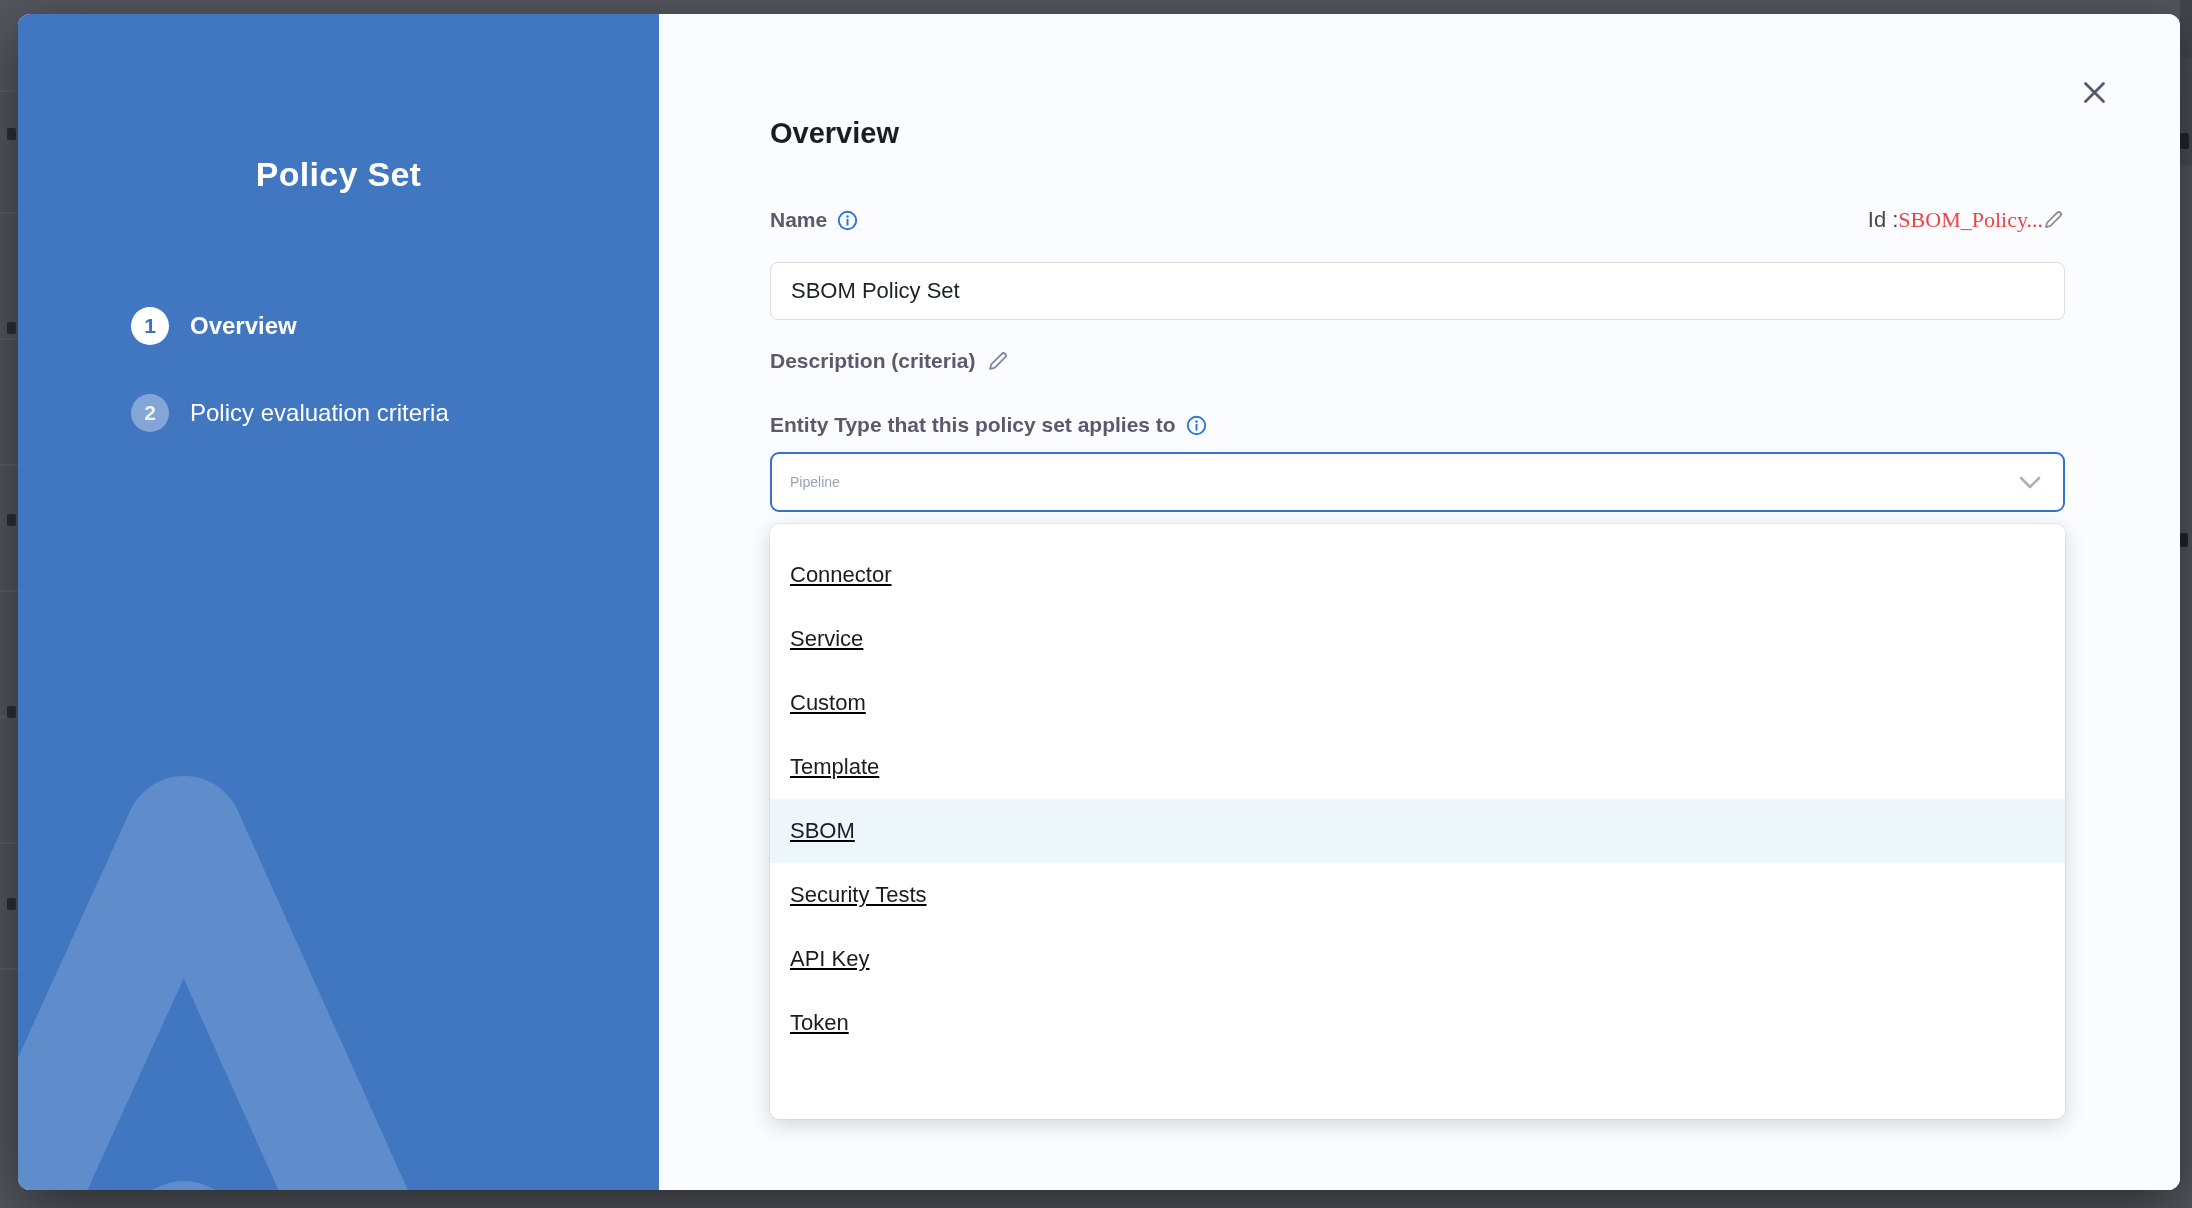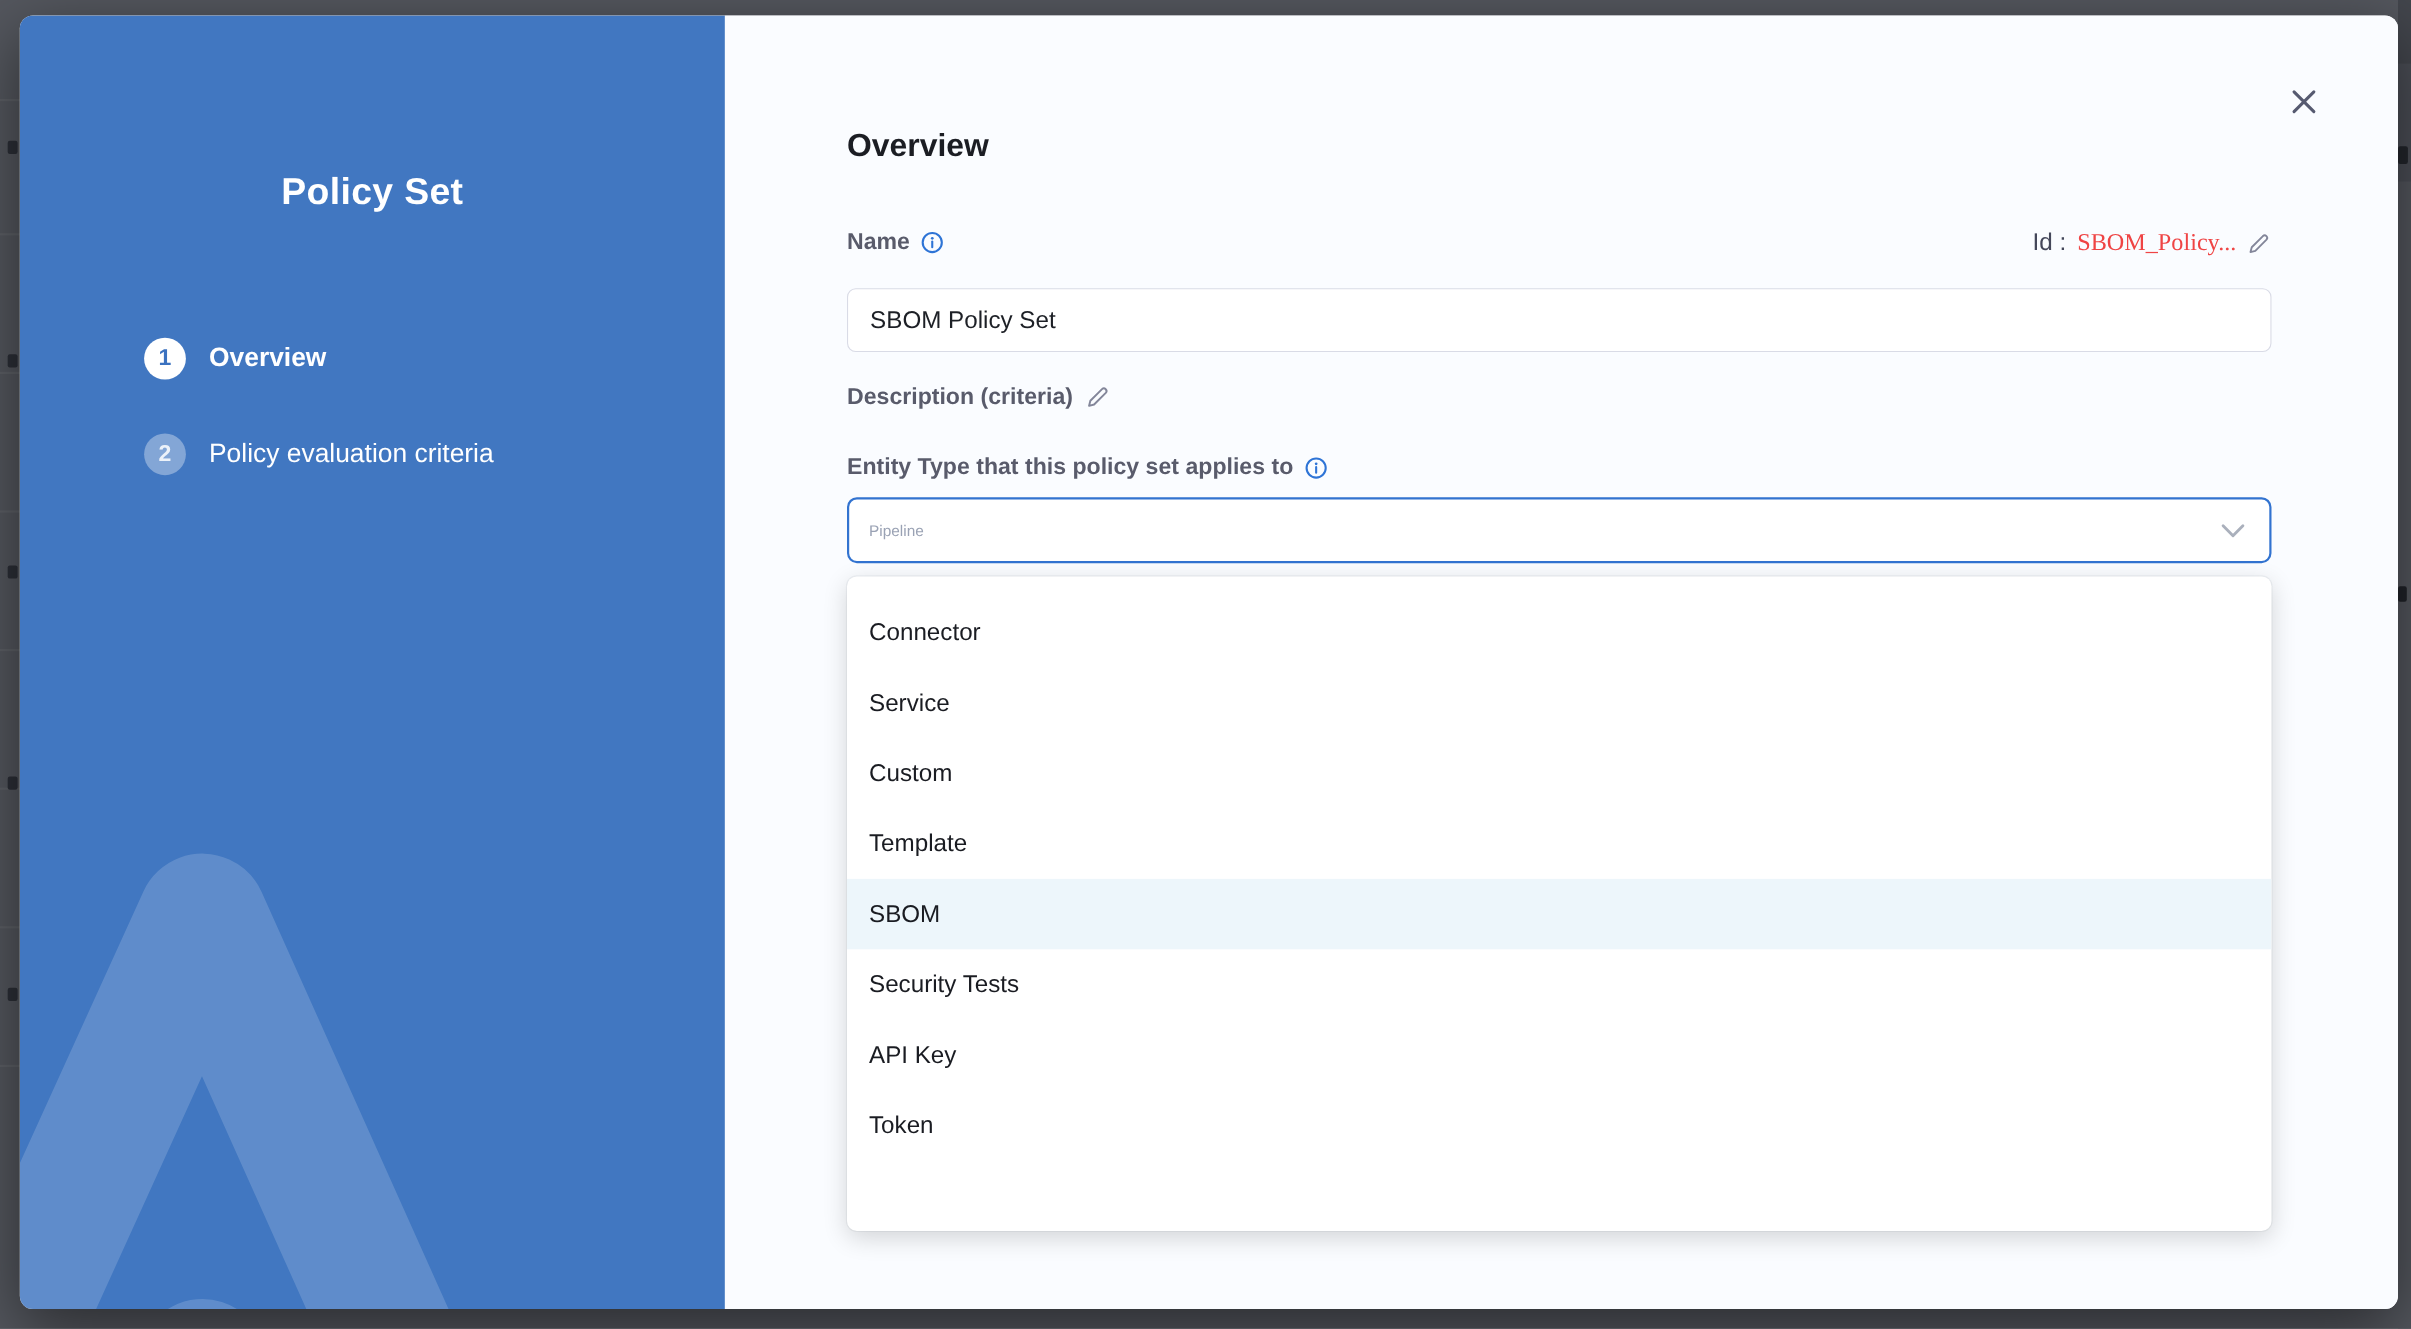--- a/index.html
+++ b/index.html
@@ -71,21 +71,21 @@
   .row-name{
     position:absolute; top:193px; left:111px; width:1295px;
     display:flex; justify-content:space-between; align-items:center;
   }
   .field-label{
     display:flex; align-items:center; gap:10px;
     font-size:21px; font-weight:600; color:#595b6b;
   }
   .info-icon{ color:#2e74d6; display:inline-flex; }
   .pencil-icon{ color:#83869a; display:inline-flex; cursor:pointer; }
-  .id-group{ display:flex; align-items:flex-end; gap:10px; font-size:22px; }
+  .id-group{ display:flex; align-items:center; font-size:22px; }
   .id-prefix{ color:#44475a; }
   .id-link{ color:#ef4444; text-decoration:none; cursor:pointer;font-family:Liberation Serif, serif; }
 
   .text-input{
     position:absolute; top:238px; left:111px;
     width:1295px; height:58px;
     border:1px solid #d9dbe6; border-radius:8px;
     background:#ffffff; color:#1d2026;
     font-size:22px; font-family:inherit;
     padding:0 20px; outline:none;margin-top:10px;
@@ -106,21 +106,21 @@
   .select-placeholder{ flex:1; font-size:14px; color:#9aa2b4; }
   .chevron-icon{ color:#aab0bc; display:inline-flex; }
 
   .dropdown{
     position:absolute; top:510px; left:111px;
     width:1295px; height:595px;
     background:#ffffff; border-radius:9px;
     box-shadow:0 6px 22px rgba(0,0,0,.16), 0 0 0 1px rgba(20,30,60,.05);
     overflow:hidden;
   }
-  .dropdown-list{ margin-top:-45px; }
+  .dropdown-list{ margin-top:-45px;text-decoration:underline; }
   .option{
     height:64px; display:flex; align-items:center;
     padding:0 20px; font-size:22px; color:#1a1c22; cursor:pointer;
   }
   .option.highlighted{ background:#edf6fb; }
 </style>
 </head>
 <body>
 
 <div class="stage">

